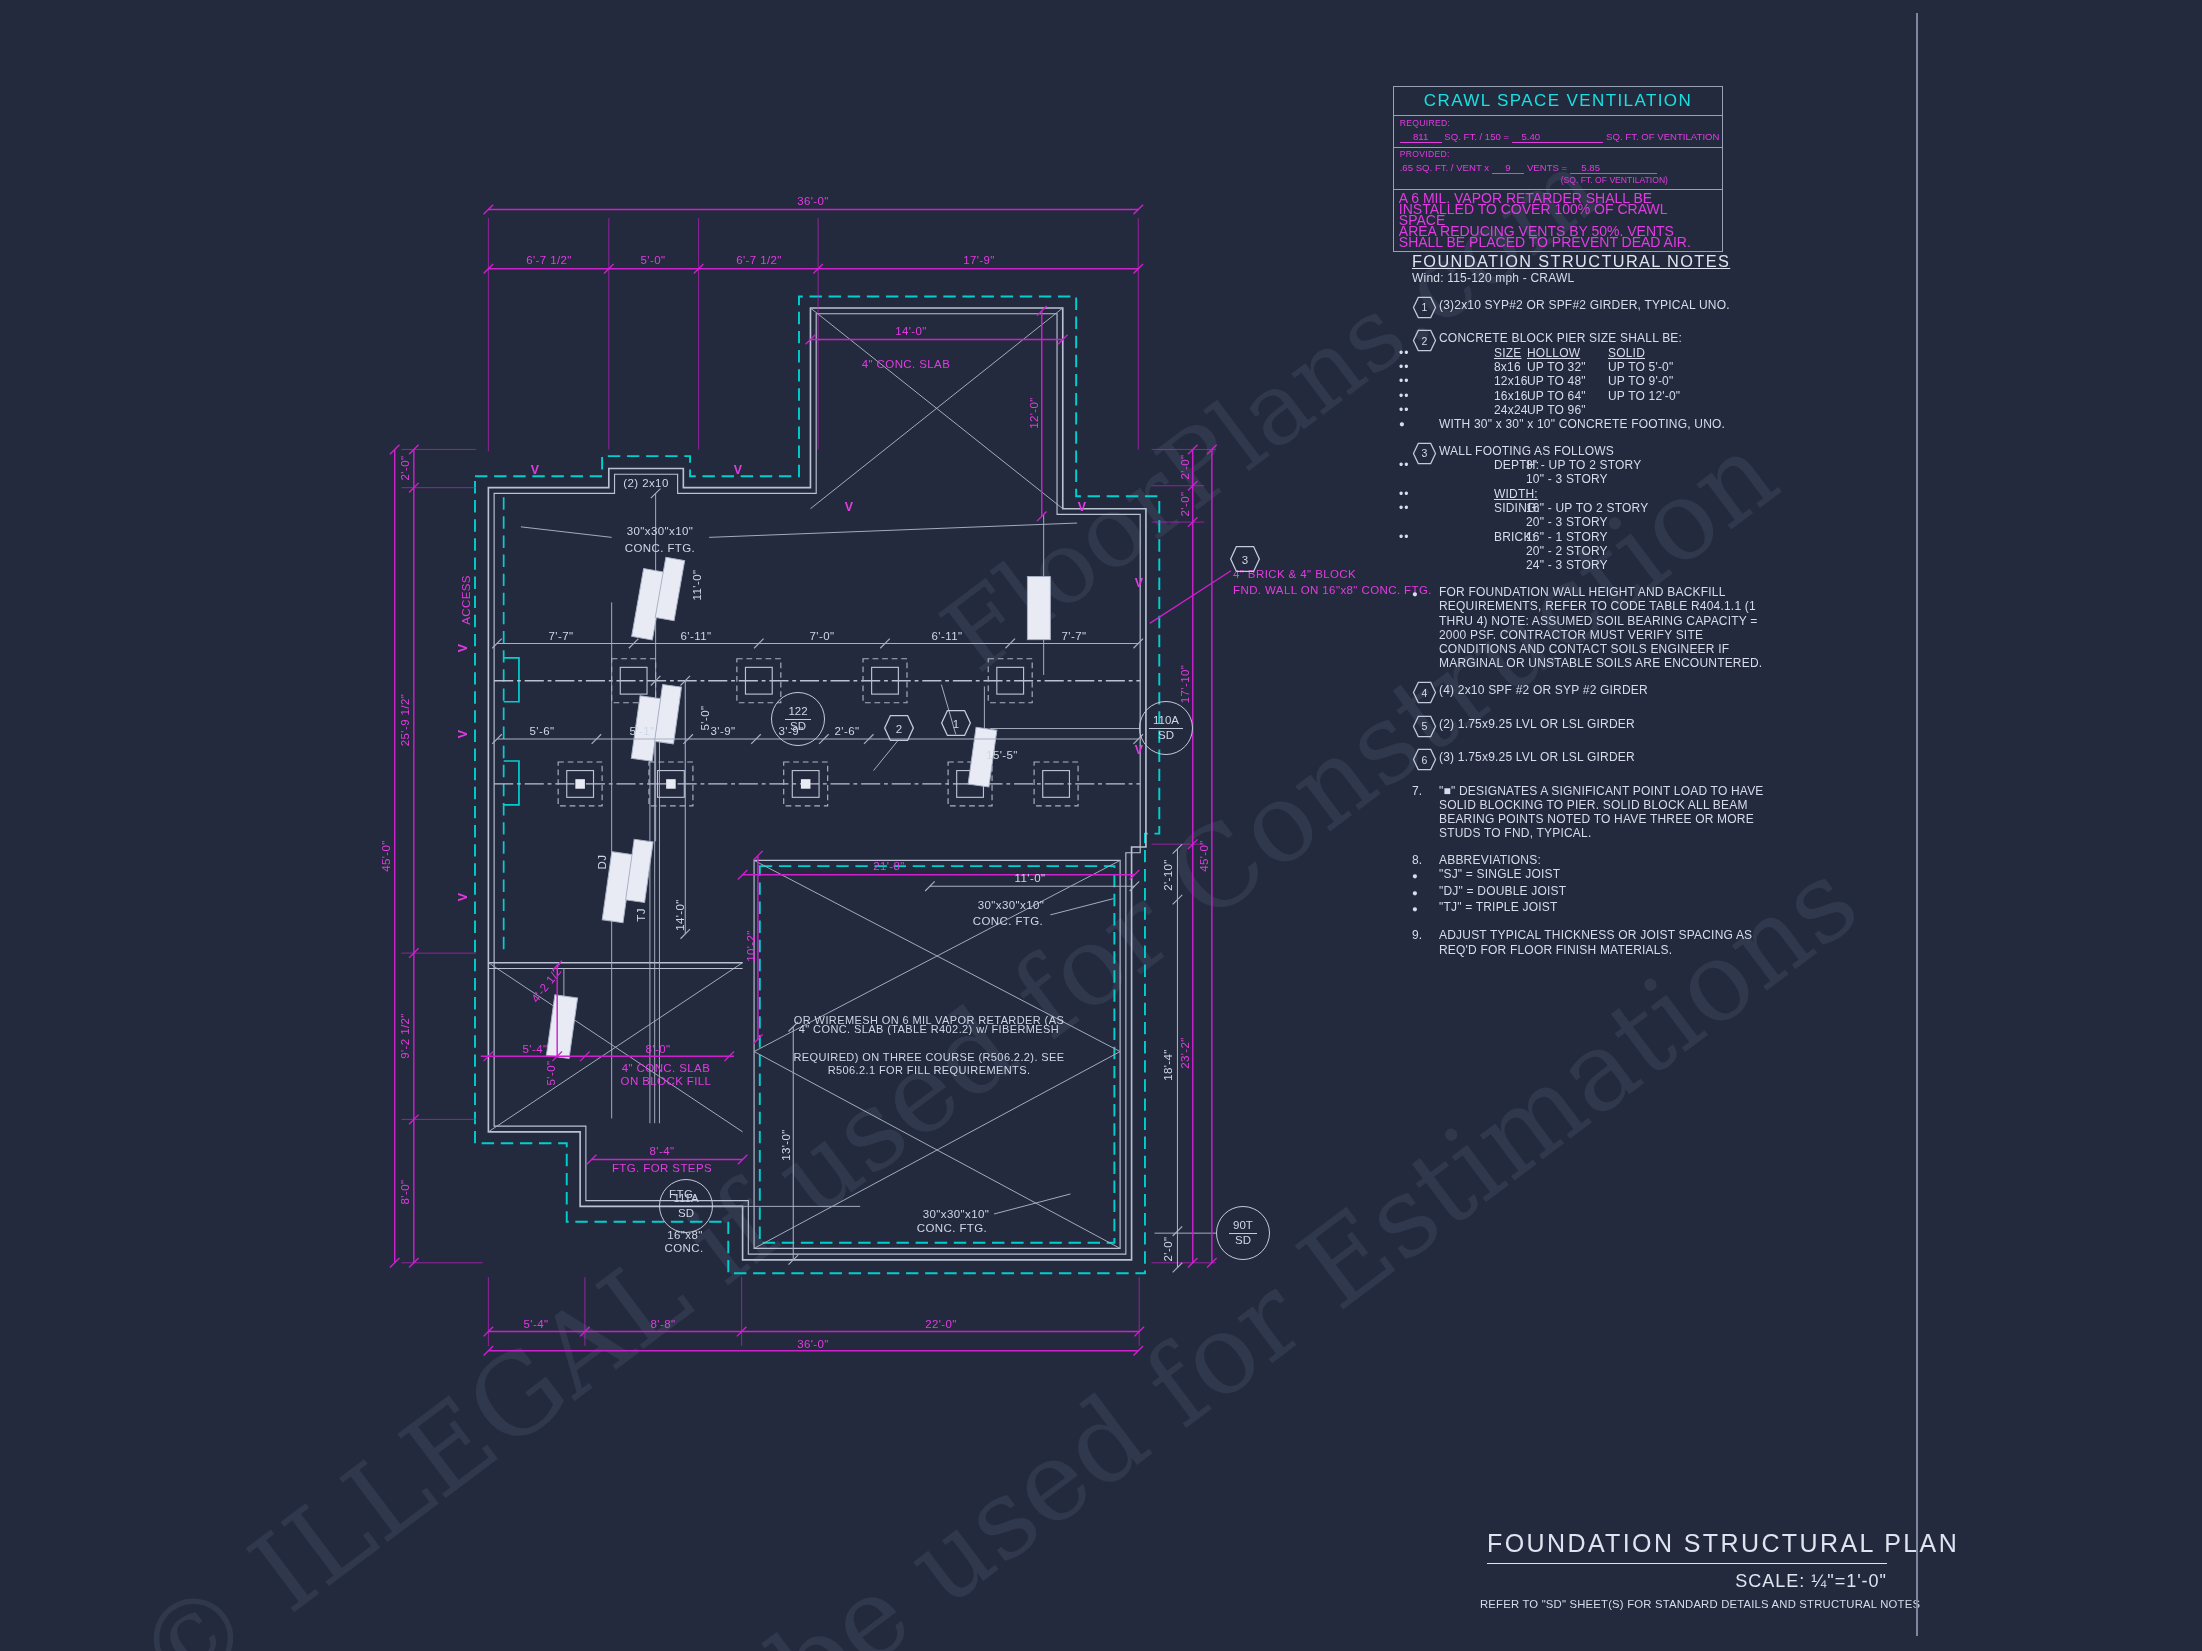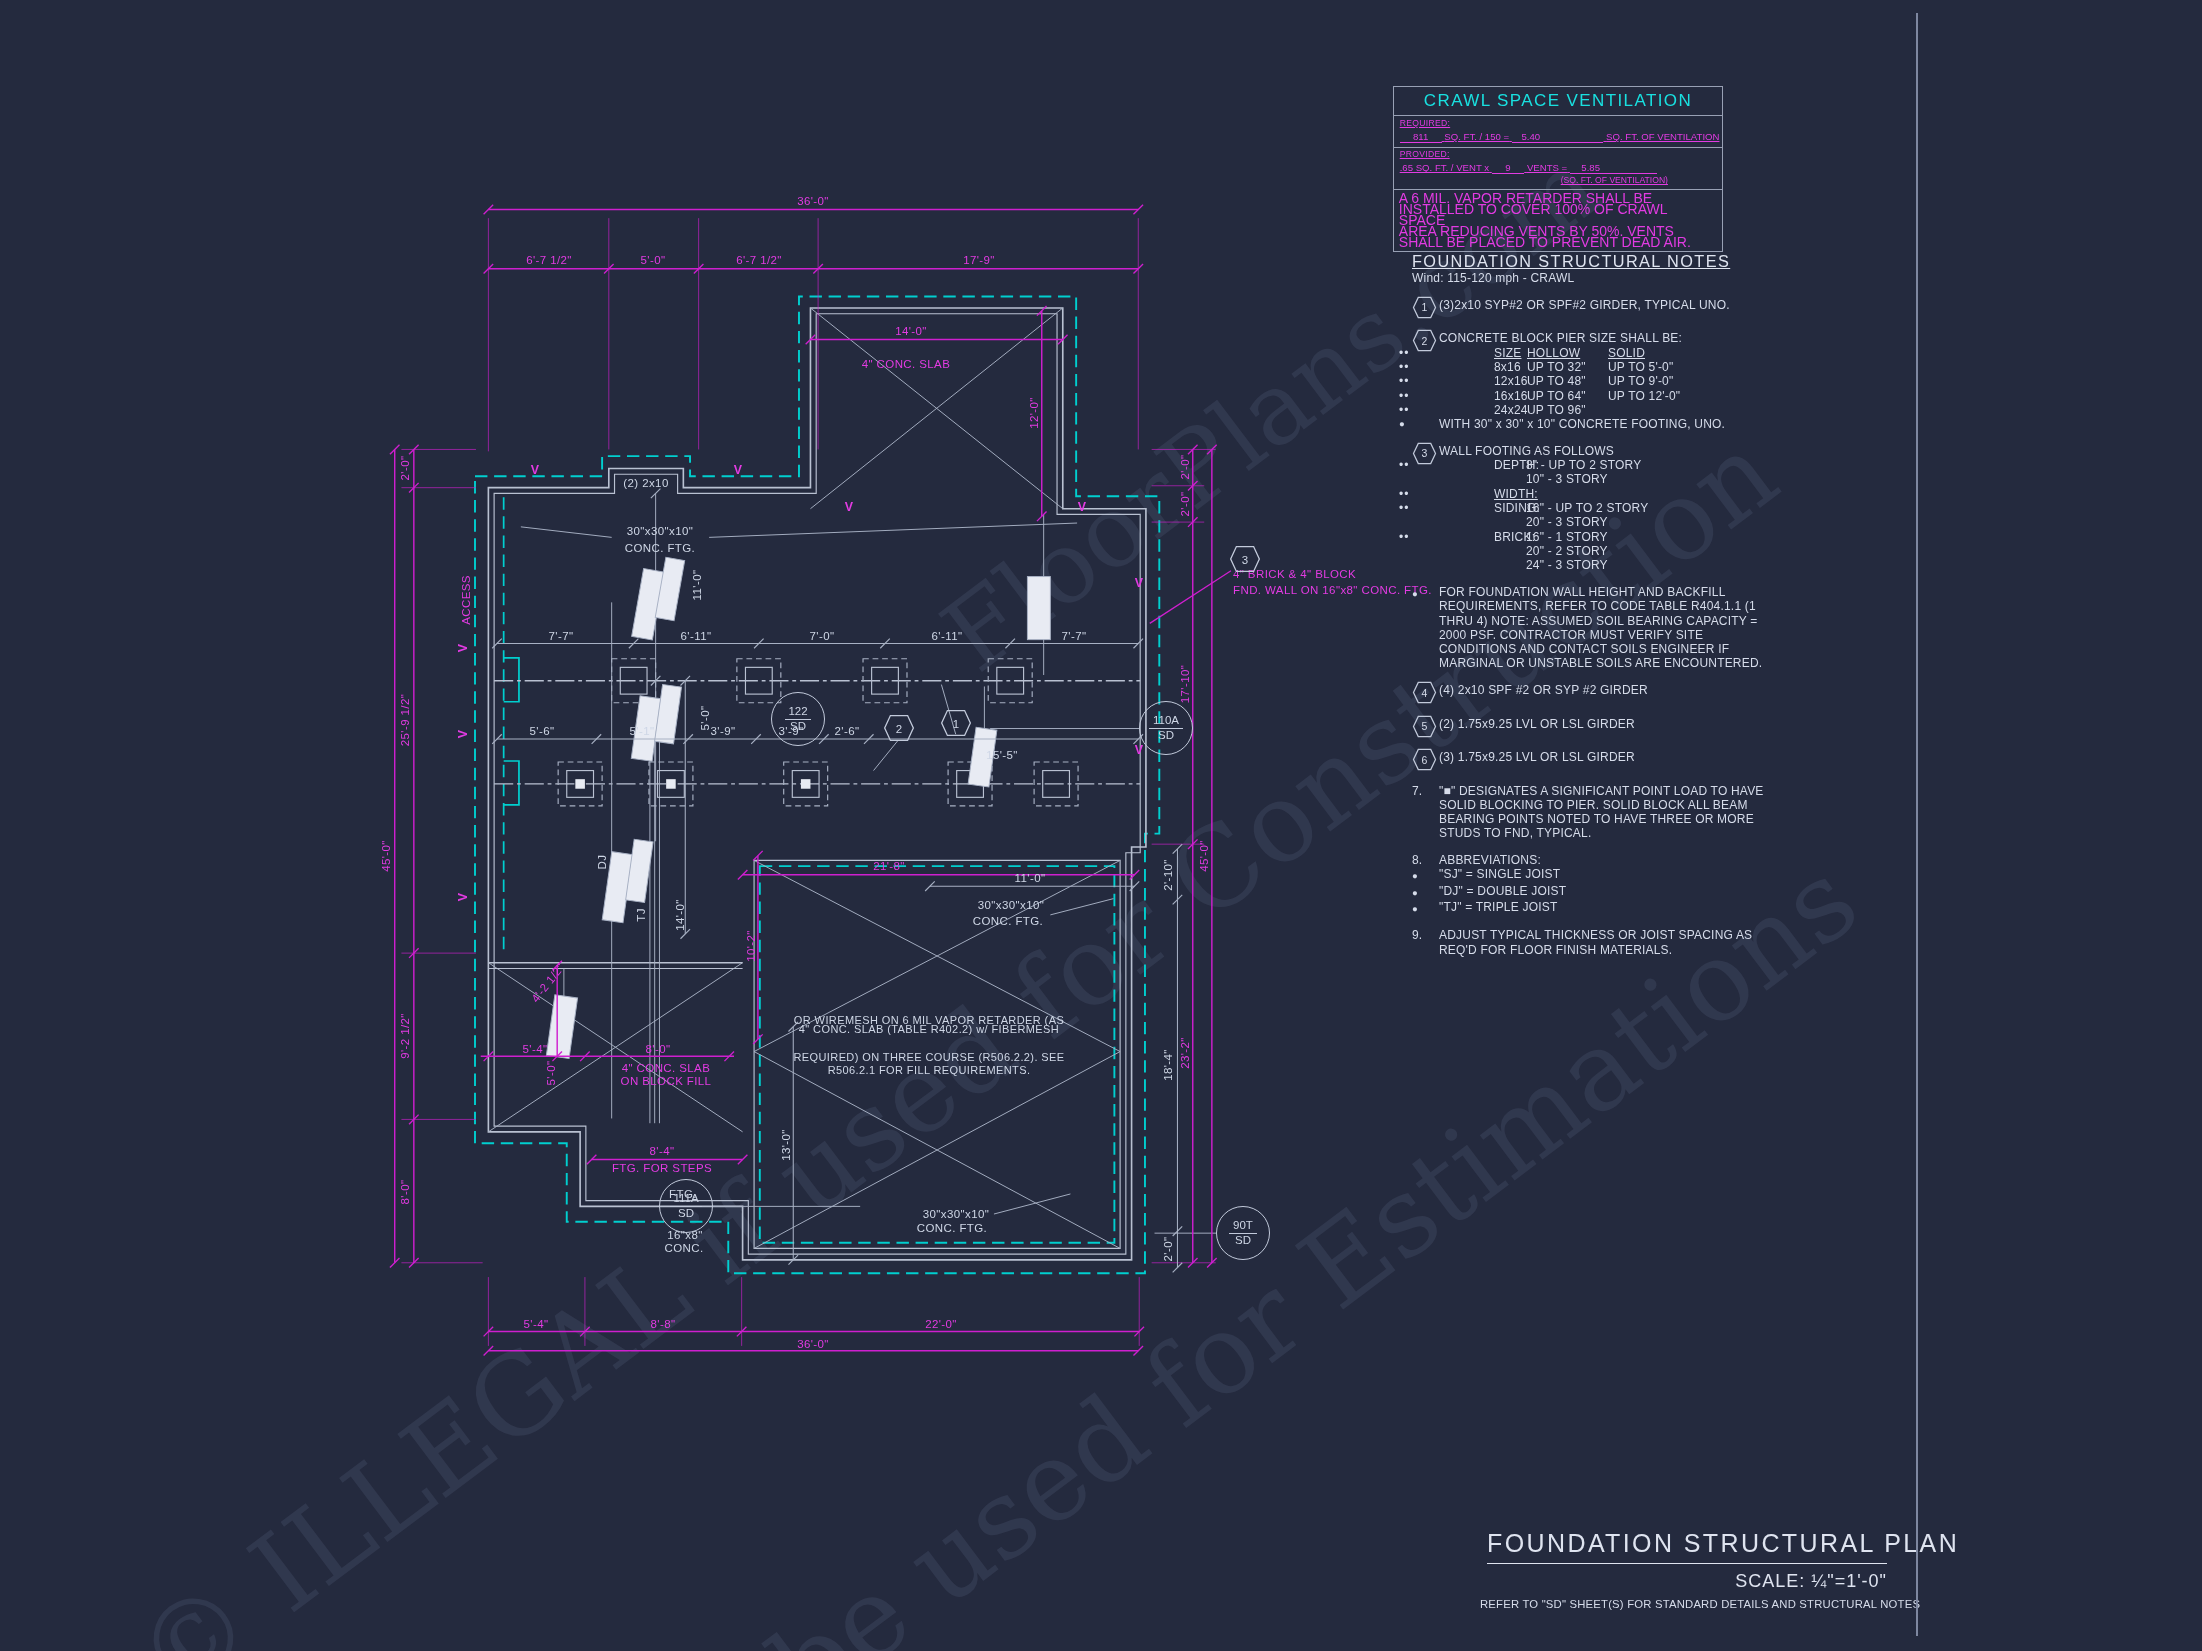--- a/index.html
+++ b/index.html
@@ -23,21 +23,21 @@
            align-items:center;justify-content:center;color:#cfd7e6;font-size:11.5px;line-height:13.4px;}
   .callout .ct{border-bottom:1.2px solid #c2cadb;padding:0 3.8px;}
   
   .phex{position:absolute;transform:translate(-50%,-50%);width:32.5px;height:29px;}
   .phex span{position:absolute;left:0;top:0;width:32.5px;height:29px;display:flex;align-items:center;
              justify-content:center;color:#cfd7e6;font-size:11.5px;}
   
   .vt{position:absolute;left:1393px;top:86px;width:328px;border:1.4px solid #98a0b4;color:#e23be2;}
   .vt-title{height:28px;border-bottom:1.4px solid #98a0b4;display:flex;align-items:center;
             justify-content:center;color:#19e0e0;font-size:17px;letter-spacing:1.4px;}
-  .vt-sec{border-bottom:1.4px solid #98a0b4;padding:1.9px 5.7px 3.8px 5.7px;text-decoration:underline;}
+  .vt-sec{border-bottom:1.4px solid #98a0b4;padding:1.9px 5.7px 3.8px 5.7px;}
   .vt-cap{font-size:8.6px;letter-spacing:0.3px;}
   .vt-line{font-size:9.6px;margin-top:2.9px;white-space:nowrap;}
   .u{display:inline-block;border-bottom:1px solid #e23be2;text-align:center;}
   .vt-sub{font-size:8.6px;margin-left:161px;margin-top:1px;}
   .vt-note{padding:2.9px 4.8px;font-size:14px;line-height:11px;}
   
   .notes{position:absolute;left:1412px;top:254px;width:497px;color:#d6dcea;font-size:12px;
          line-height:14.3px;letter-spacing:0.2px;}
   .notes h2{margin:0 0 2.9px 0;font-size:16.3px;font-weight:normal;letter-spacing:1.4px;
             text-decoration:underline;color:#dfe4f0;}

